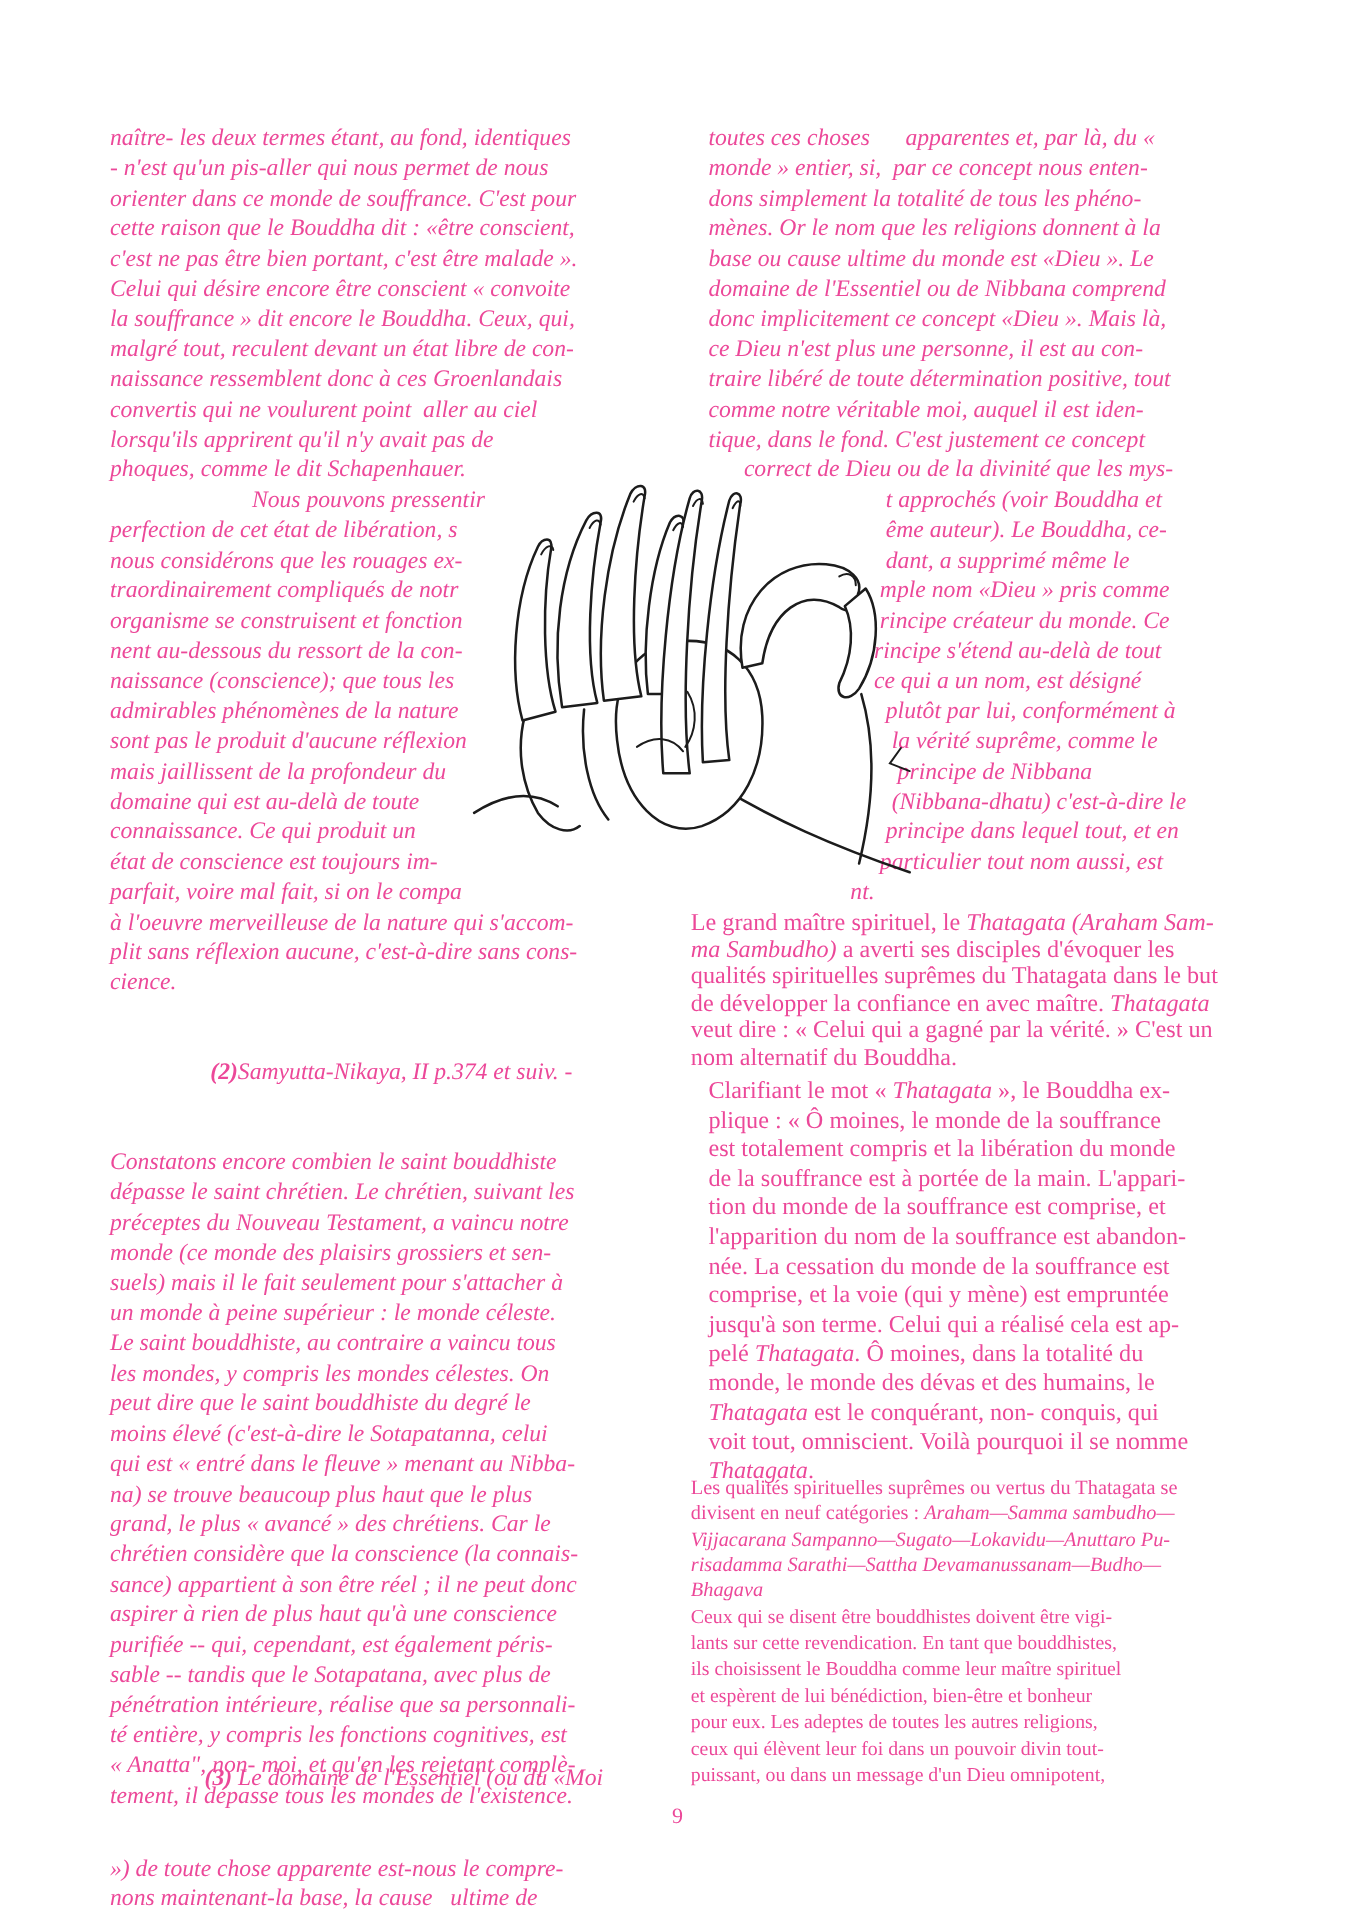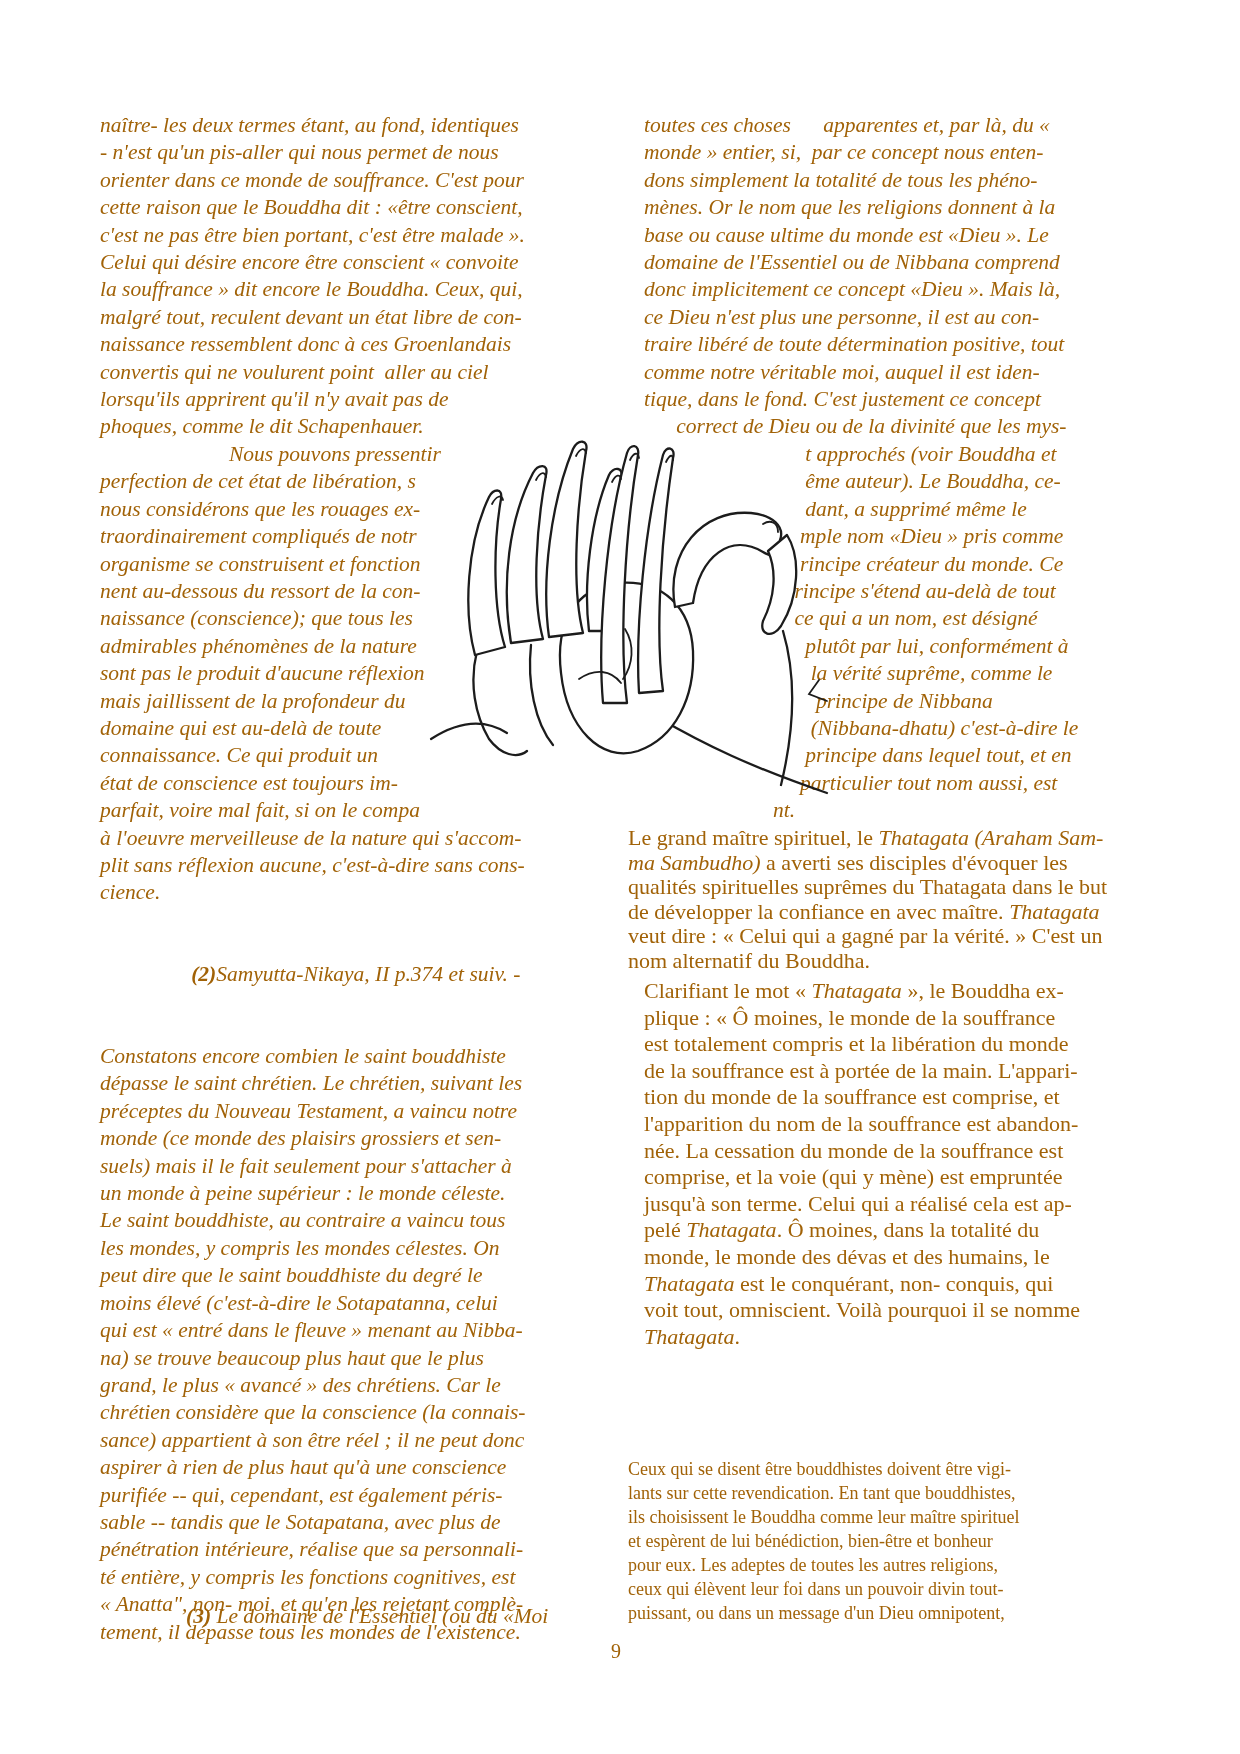--- a/index.html
+++ b/index.html
@@ -1,21 +1,21 @@
 <!DOCTYPE html>
 <html><head>
 <meta charset="utf-8">
 <style>
   html,body{margin:0;padding:0;background:#e8e8e8;}
   .page{
     position:relative;
     width:1240px;height:1754px;
     background:#ffffff;
     font-family:"Liberation Serif", serif;
-    color:#a16207;
+    color:#ec4899;
     overflow:hidden;
   }
   .blk{position:absolute;white-space:pre;}
   .ital{font-style:italic;font-size:21.5px;line-height:27.4px;}
   .roman1{font-size:22px;line-height:24.5px;}
   .roman2{font-size:22px;line-height:26.6px;}
   .small1{font-size:18.5px;line-height:23.3px;}
   .roman3{font-size:18px;line-height:24px;}
   .pagenum{font-size:20px;}
   .marker{font-weight:bold;font-style:italic;}
@@ -79,20 +79,22 @@
 purifiée -- qui, cependant, est également péris-
 sable -- tandis que le Sotapatana, avec plus de
 pénétration intérieure, réalise que sa personnali-
 té entière, y compris les fonctions cognitives, est
 « Anatta", non- moi, et qu'en les rejetant complè-
 tement, il dépasse tous les mondes de l'existence.</div>
   </div>
 
   <div class="blk ital" style="left:100px;top:1548px;">
     <div class="indent1"><span class="marker">(3)</span><span> Le domaine de l'Essentiel (ou du «Moi</span></div>
+    <div>») de toute chose apparente est-nous le compre-
+nons maintenant-la base, la cause  ultime de</div>
   </div>
 
   <div class="blk ital" style="left:644px;top:112px;">toutes ces choses  apparentes et, par là, du «
 monde » entier, si,  par ce concept nous enten-
 dons simplement la totalité de tous les phéno-
 mènes. Or le nom que les religions donnent à la
 base ou cause ultime du monde est «Dieu ». Le
 domaine de l'Essentiel ou de Nibbana comprend
 donc implicitement ce concept «Dieu ». Mais là,
 ce Dieu n'est plus une personne, il est au con-
@@ -130,20 +132,25 @@
 l'apparition du nom de la souffrance est abandon-
 née. La cessation du monde de la souffrance est
 comprise, et la voie (qui y mène) est empruntée
 jusqu'à son terme. Celui qui a réalisé cela est ap-
 pelé </span><span class="i">Thatagata</span><span>. Ô moines, dans la totalité du
 monde, le monde des dévas et des humains, le
 </span><span class="i">Thatagata</span><span> est le conquérant, non- conquis, qui
 voit tout, omniscient. Voilà pourquoi il se nomme
 </span><span class="i">Thatagata</span><span>.</span></div>
 
+  <div class="blk small1" style="left:628px;top:1342px;"><span>Les qualités spirituelles suprêmes ou vertus du Thatagata se
+divisent en neuf catégories : </span><span class="i">Araham—Samma sambudho—
+Vijjacarana Sampanno—Sugato—Lokavidu—Anuttaro Pu-
+risadamma Sarathi—Sattha Devamanussanam—Budho—
+Bhagava</span></div>
 
   <div class="blk roman3" style="left:628px;top:1457px;">Ceux qui se disent être bouddhistes doivent être vigi-
 lants sur cette revendication. En tant que bouddhistes,
 ils choisissent le Bouddha comme leur maître spirituel
 et espèrent de lui bénédiction, bien-être et bonheur
 pour eux. Les adeptes de toutes les autres religions,
 ceux qui élèvent leur foi dans un pouvoir divin tout-
 puissant, ou dans un message d'un Dieu omnipotent,</div>
 
   <svg class="hands" width="424" height="414" viewBox="0 0 424 414">

